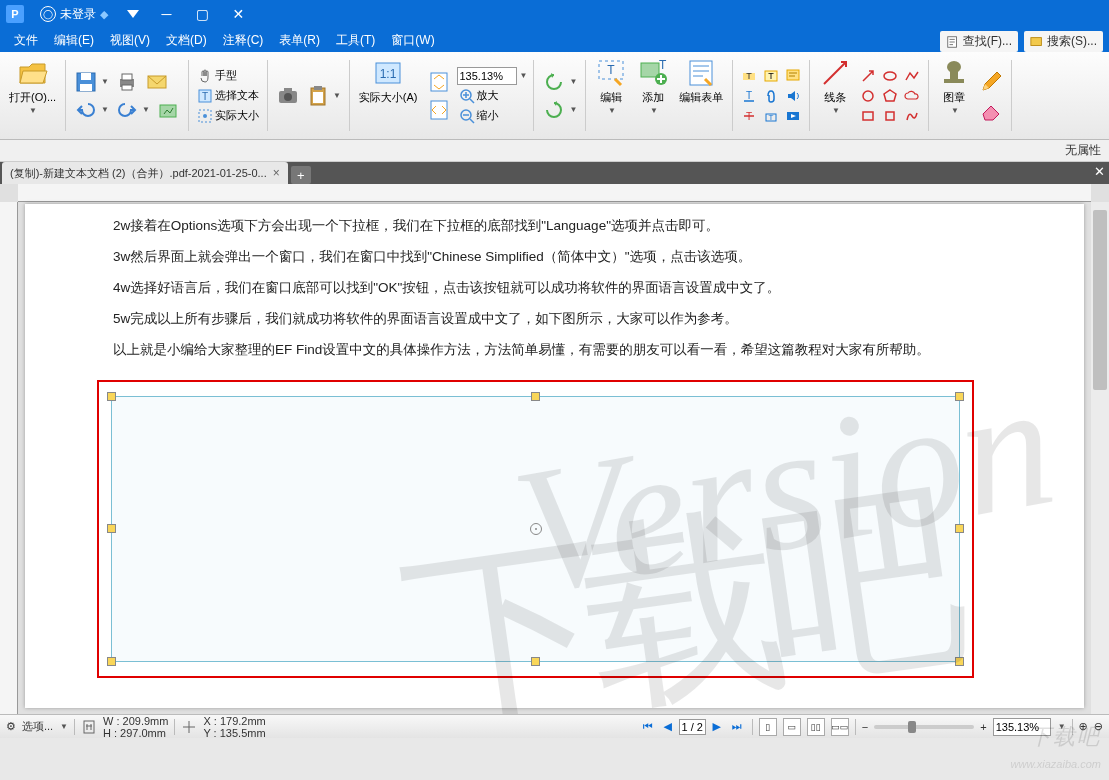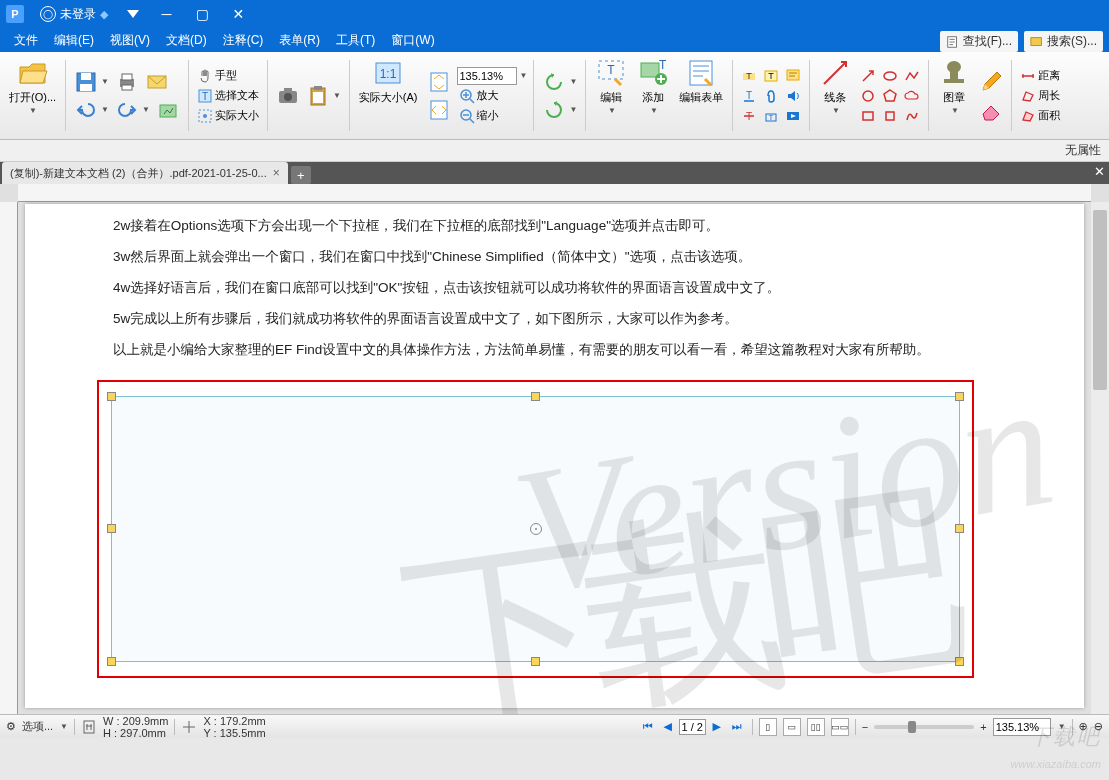--- a/index.html
+++ b/index.html
@@ -447,40 +447,20 @@
           <path d="M4 20 L6 14 L10 18 Z" fill="#ffd37a"></path>
         </svg>
       </div>
     <div class="rbtn-small">
         <svg class="ico24" viewBox="0 0 24 24">
           <path d="M4 16 L12 8 L20 16 L14 22 L6 22 Z" fill="#f48fb1" stroke="#c2185b"></path>
         </svg>
       </div>
   </div>
   <div class="rsep"></div>
-  <div class="rcol">
-    <div class="rbtn-small">
-        <svg class="ico16" viewBox="0 0 16 16">
-          <path d="M2 8h12M3 6v4M13 6v4" stroke="#d32f2f" stroke-width="1.3"></path>
-        </svg>
-        <span>距离</span>
-      </div>
-    <div class="rbtn-small">
-        <svg class="ico16" viewBox="0 0 16 16">
-          <path d="M3 12 L6 4 L13 7 L10 13 Z" fill="none" stroke="#d32f2f" stroke-width="1.3"></path>
-        </svg>
-        <span>周长</span>
-      </div>
-    <div class="rbtn-small">
-        <svg class="ico16" viewBox="0 0 16 16">
-          <path d="M3 12 L6 4 L13 7 L10 13 Z" fill="#ffcdd2" stroke="#d32f2f" stroke-width="1.3"></path>
-        </svg>
-        <span>面积</span>
-      </div>
-  </div>
 </div>
 
 <div class="propbar">
   <span>无属性</span>
 </div>
 
 <div class="tabbar">
   <div class="tab">
     <span style="overflow:hidden;text-overflow:ellipsis;white-space:nowrap">(复制)-新建文本文档 (2)（合并）.pdf-2021-01-25-0...</span>
     <span class="close">×</span>

